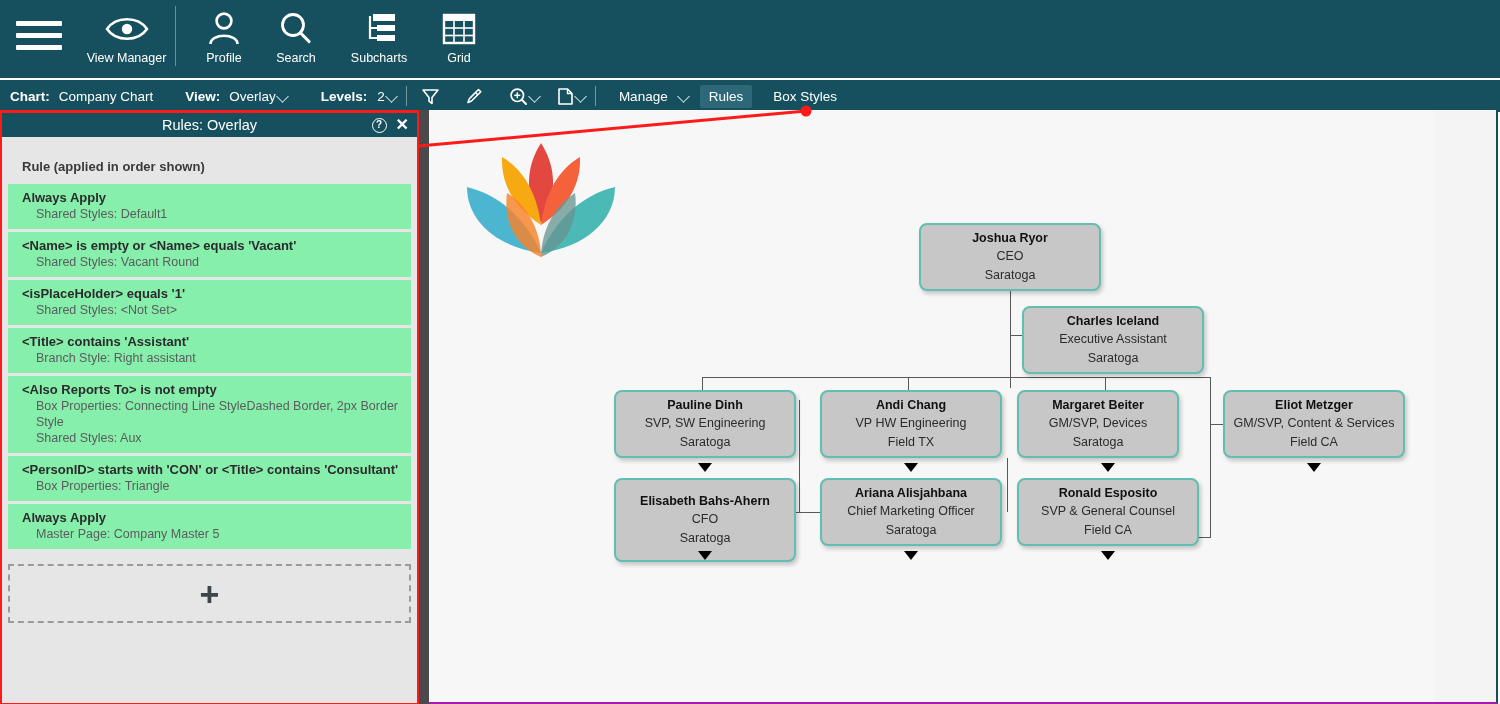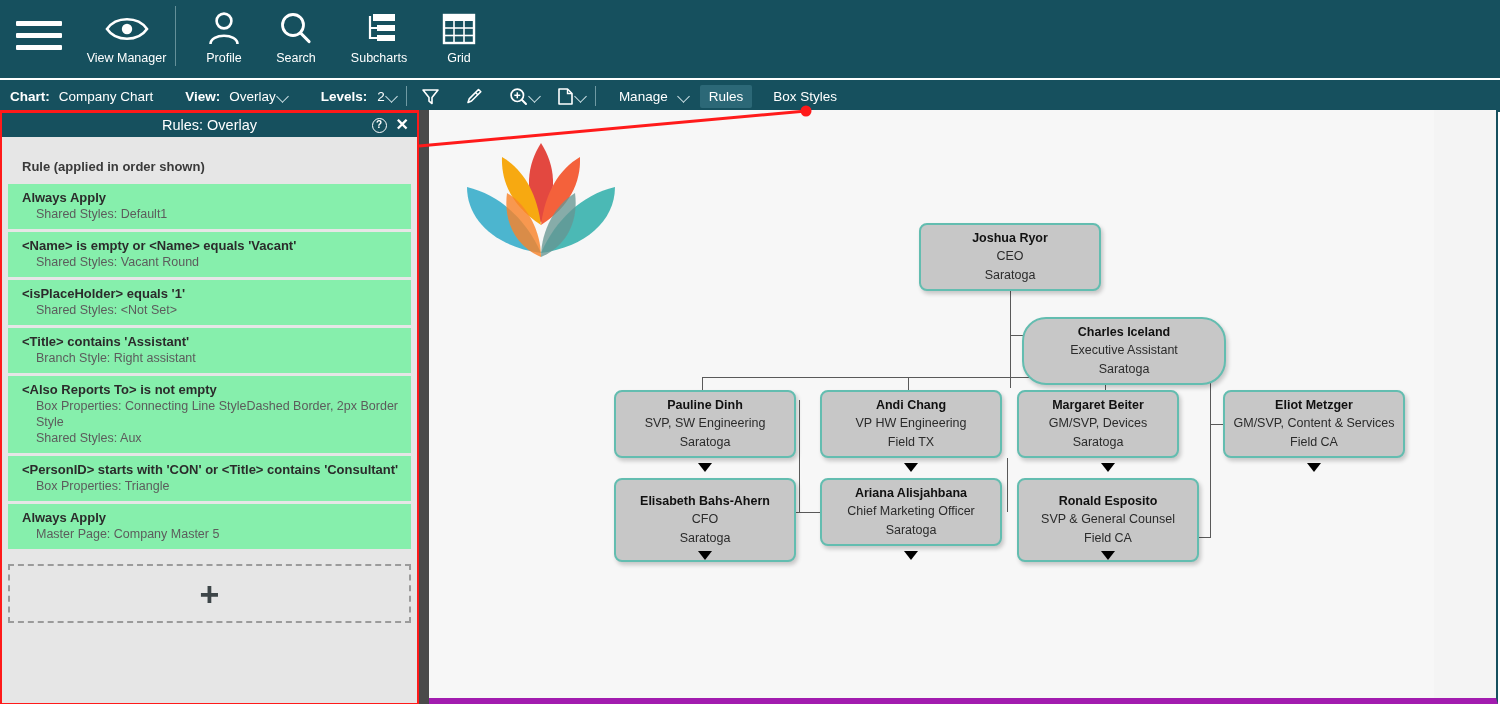--- a/index.html
+++ b/index.html
@@ -85,21 +85,21 @@
   
   .splitter {
     position:absolute; left:419px; top:110px; width:10px; height:594px; background:#4a4a4a;
     cursor:col-resize;
   }
 
   
   .canvas {
     position:absolute; left:429px; top:110px; width:1069px; height:594px;
     background:#f4f4f4; overflow:hidden;
-    border-right:2px solid #16505e; border-bottom:6px solid #a21caf;
+    border-right:2px solid #16505e; border-bottom:2px solid #a21caf;
   }
   .canvas-inner { position:absolute; left:0; top:0; width:1069px; height:594px; }
   .page-shade {
     position:absolute; left:0; top:0; width:1005px; height:594px; background:#f7f7f7;
   }
 
   
   .logo { position:absolute; left:28px; top:25px; width:168px; height:135px; }
 
   
@@ -336,21 +336,21 @@
       <div class="ln lnh" style="left:367px; top:402px; width:4px;"></div>
       <div class="ln lnh" style="left:370px; top:402px; width:22px;"></div>
       <div class="ln lnv" style="left:578px; top:348px; height:54px;"></div>
 
       <div id="nodes">
           <div class="node" style="left: 490px; top: 113px; width: 182px; height: 68px;">
             <div class="nm">Joshua Ryor</div>
             <div class="ti">CEO</div>
             <div class="lo">Saratoga</div>
           </div>
-          <div class="node" style="left: 593px; top: 207px; width: 204px; height: 68px; border-radius: 24px;">
+          <div class="node" style="left: 593px; top: 196px; width: 182px; height: 68px;">
             <div class="nm">Charles Iceland</div>
             <div class="ti">Executive Assistant</div>
             <div class="lo">Saratoga</div>
           </div>
           <div class="node" style="left: 185px; top: 280px; width: 182px; height: 68px;">
             <div class="nm">Pauline Dinh</div>
             <div class="ti">SVP, SW Engineering</div>
             <div class="lo">Saratoga</div>
           </div>
           <div class="tri" style="left: 269px; top: 353px;"></div>
@@ -377,21 +377,21 @@
             <div class="ti">CFO</div>
             <div class="lo">Saratoga</div>
           </div>
           <div class="tri" style="left: 269px; top: 441px;"></div>
           <div class="node" style="left: 391px; top: 368px; width: 182px; height: 68px;">
             <div class="nm">Ariana Alisjahbana</div>
             <div class="ti">Chief Marketing Officer</div>
             <div class="lo">Saratoga</div>
           </div>
           <div class="tri" style="left: 475px; top: 441px;"></div>
-          <div class="node" style="left: 588px; top: 368px; width: 182px; height: 84px;">
+          <div class="node" style="left: 588px; top: 368px; width: 182px; height: 68px;">
             <div class="nm">Ronald Esposito</div>
             <div class="ti">SVP &amp; General Counsel</div>
             <div class="lo">Field CA</div>
           </div>
           <div class="tri" style="left: 672px; top: 441px;"></div>
         </div>
     </div>
   </div>
 
   <svg class="annot">

